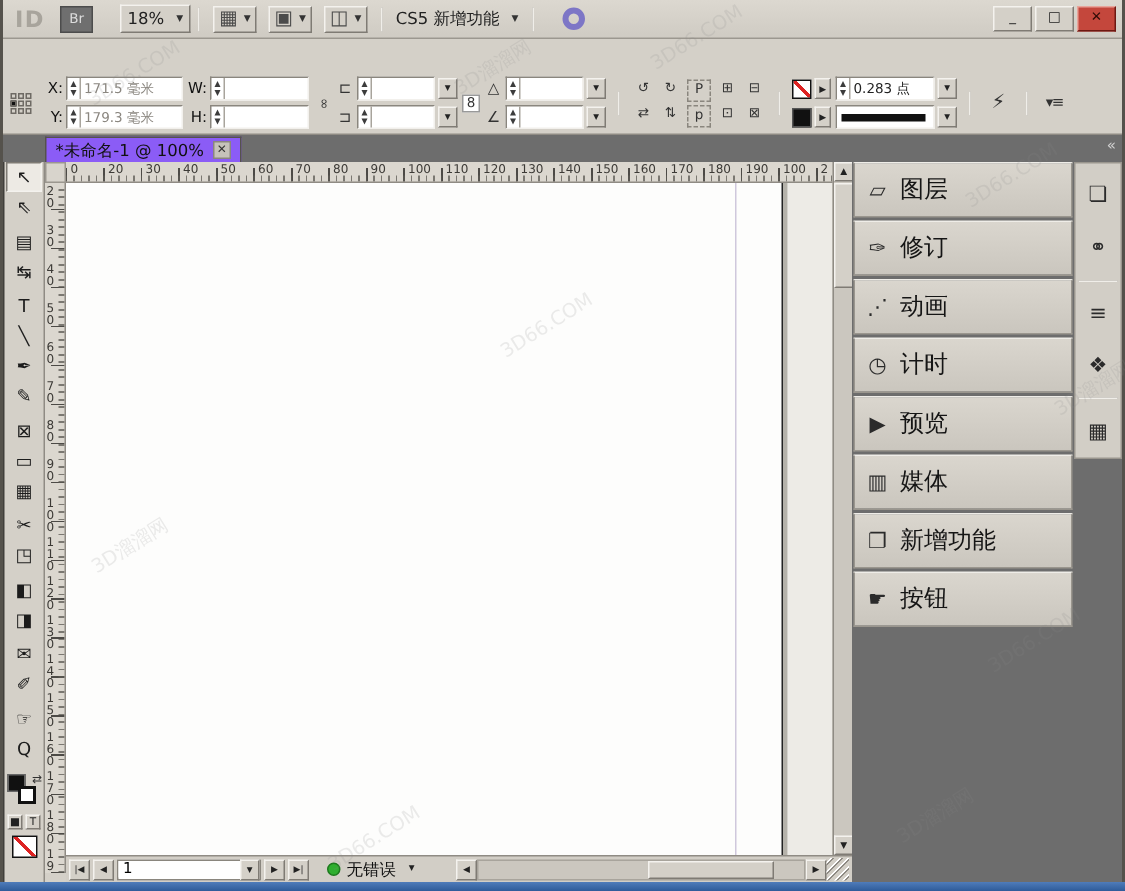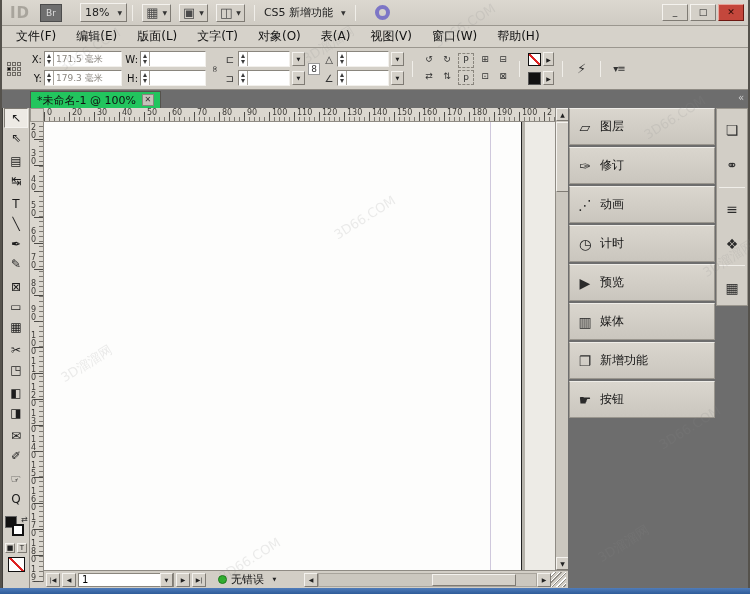--- a/index.html
+++ b/index.html
@@ -54,21 +54,21 @@
   .nonebox{width:13px;height:13px;background:#fff;border:1px solid #111;
     background-image:linear-gradient(45deg,transparent 44%,#d22 44%,#d22 58%,transparent 58%);}
   .blackbox{width:13px;height:13px;background:#111;border:1px solid #555;}
   .arrbtn{width:11px;height:14px;font-size:6px;line-height:13px;text-align:center;color:#222;}
   .linesw{width:56px;height:5px;background:#111;margin:0 3px;}
   .qapply{font-size:13px;color:#333;padding:0 6px;}
   .pmenu{font-size:10px;color:#333;padding:0 4px;letter-spacing:-1px;}
 
   
   .tabbar{position:absolute;left:0;top:90px;width:750px;height:18px;background:#6d6d6d;}
-  .tab{position:absolute;left:30px;top:1px;height:17px;background:#22c55e;border:1px solid #55524c;border-bottom:none;
+  .tab{position:absolute;left:30px;top:1px;height:17px;background:#8b5cf6;border:1px solid #55524c;border-bottom:none;
     display:flex;align-items:center;gap:6px;padding:0 6px;font-size:11px;color:#111;}
   .tclose{width:12px;height:12px;background:#c6c2ba;border:1px solid #8a867e;font-size:8px;line-height:10px;text-align:center;color:#333;}
 
   
   .toolbar{position:absolute;left:0;top:108px;width:30px;height:480px;background:#d4d0c8;border-left:3px solid #413f3b;
     border-right:1px solid #8f8b84;display:flex;flex-direction:column;align-items:center;}
   .tool{width:24px;height:20px;display:flex;align-items:center;justify-content:center;}
   .tool .tg{font-size:12px;color:#1c1c1c;line-height:1;}
   .tool.active{background:#edeae4;border:1px solid;border-color:#7f7b74 #f4f2ee #f4f2ee #7f7b74;}
   .swatchzone{position:relative;width:24px;height:26px;margin-top:6px;}
@@ -103,21 +103,21 @@
   .sbtn{position:absolute;left:0;width:13px;height:13px;font-size:6px;line-height:12px;text-align:center;color:#222;}
   .vthumb{position:absolute;left:0;top:14px;width:13px;height:70px;}
 
   
   .dock{position:absolute;left:568px;top:90px;width:182px;height:498px;background:#6d6d6d;}
   .collapse{position:absolute;right:6px;top:2px;font-size:10px;color:#cfcfcf;}
   .panels{position:absolute;left:1px;top:18px;width:146px;}
   .dpanel{height:37px;margin-bottom:2px;background:linear-gradient(#dad6ce,#cac6be);
     border:1px solid #9a968e;border-top-color:#efede8;display:flex;align-items:center;}
   .dpg{width:30px;text-align:center;font-size:14px;color:#2b2b2b;}
-  .dpl{font-size:12px;color:#151515;}
+  .dpl{font-size:16px;color:#151515;}
   .iconstrip{position:absolute;right:2px;top:18px;width:32px;height:198px;background:#d2cec6;border:1px solid #9a968e;
     display:flex;flex-direction:column;align-items:center;padding-top:4px;}
   .sicon{width:28px;height:36px;font-size:14px;color:#2b2b2b;display:flex;align-items:center;justify-content:center;}
   .strip-div{width:26px;height:1px;background:#8f8b84;border-bottom:1px solid #f0eee9;margin:4px 0;}
 
   
   .statusbar{position:absolute;left:44px;top:570px;width:524px;height:18px;background:#d2cec6;border-top:1px solid #8f8b84;
     display:flex;align-items:center;gap:2px;padding:0 2px;}
   .nbtn{height:14px;min-width:14px;font-size:6px;line-height:12px;text-align:center;color:#222;padding:0 1px;}
   .pgfld{display:flex;align-items:center;height:14px;width:96px;background:#fff;border:1px solid #8a867e;}
@@ -165,31 +165,20 @@
     </span>
     <i class="vsep"></i>
     <span class="cslive"></span>
     <span class="winbtns">
       <span class="wbtn btn3d">_</span>
       <span class="wbtn btn3d">□</span>
       <span class="wbtn btn3d wclose">✕</span>
     </span>
   </div>
 
-  <div class="menubar" id="menubar">
-      <span class="mitem">文件(F)</span>
-      <span class="mitem">编辑(E)</span>
-      <span class="mitem">版面(L)</span>
-      <span class="mitem">文字(T)</span>
-      <span class="mitem">对象(O)</span>
-      <span class="mitem">表(A)</span>
-      <span class="mitem">视图(V)</span>
-      <span class="mitem">窗口(W)</span>
-      <span class="mitem">帮助(H)</span>
-    </div>
 
   <div class="cpanel">
     <span class="refgrid">
       <i></i>
         <i></i>
         <i></i>
         <i class="sel"></i>
         <i></i>
         <i></i>
         <i></i>
@@ -273,20 +262,35 @@
     </span>
     <i class="vsep"></i>
     <div class="cpcol">
       <div class="cprow">
         <span class="nonebox"></span>
         <span class="arrbtn btn3d">▶</span>
       </div>
       <div class="cprow">
         <span class="blackbox"></span>
         <span class="arrbtn btn3d">▶</span>
+      </div>
+    </div>
+    <div class="cpcol">
+      <div class="cprow">
+        <span class="fld sunk" style="width:66px">
+          <span class="spin"></span>
+          <span class="fval" style="color:#222">0.283 点</span>
+        </span>
+        <span class="ddb btn3d"></span>
+      </div>
+      <div class="cprow">
+        <span class="fld sunk" style="width:66px">
+          <span class="linesw"></span>
+        </span>
+        <span class="ddb btn3d"></span>
       </div>
     </div>
     <i class="vsep"></i>
     <span class="qapply">⚡</span>
     <i class="vsep"></i>
     <span class="pmenu">▾≡</span>
   </div>
 
   <div class="tabbar">
     <div class="tab">

